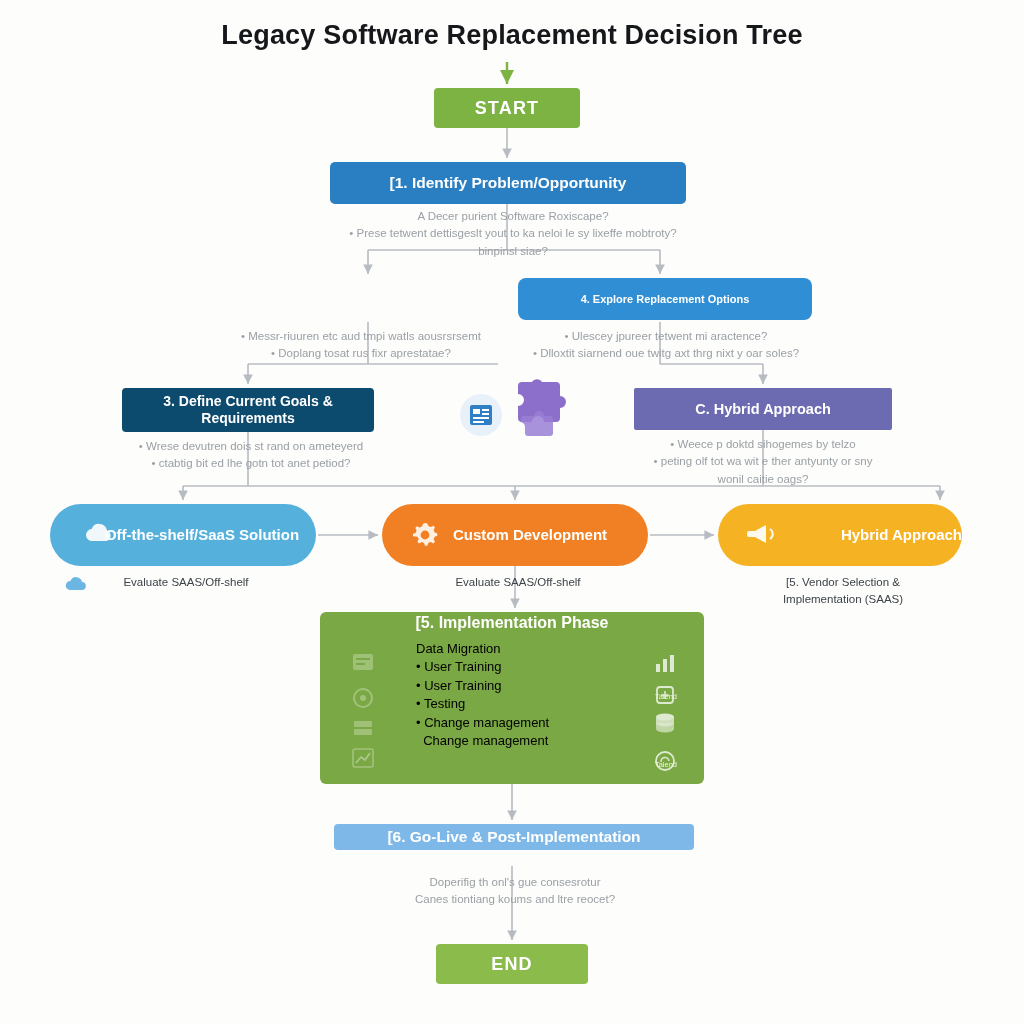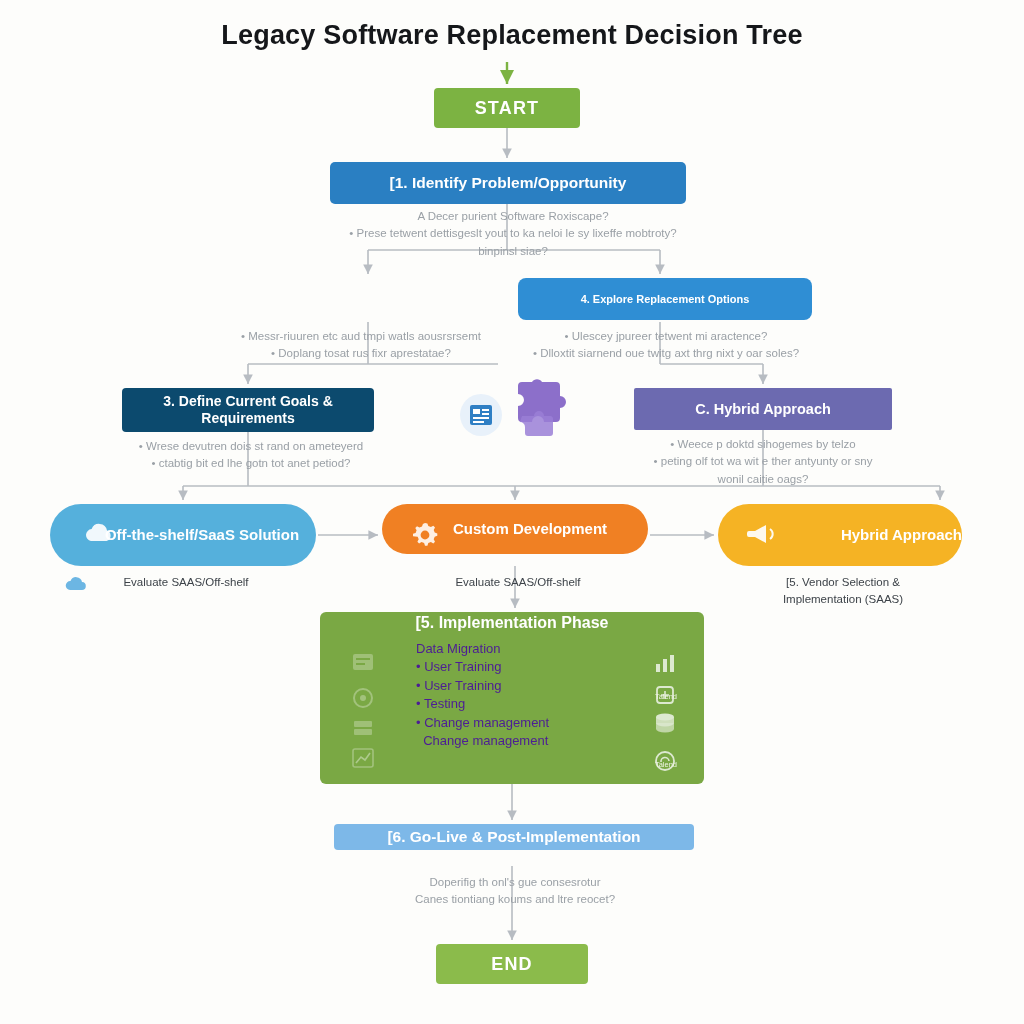--- a/index.html
+++ b/index.html
@@ -91,40 +91,40 @@
   #nc {
     left: 634px; top: 388px; width: 258px; height: 42px;
     background: #6c6ab0; border-radius: 2px; font-size: 14.5px;
   }
   #opt-a {
     left: 50px; top: 504px; width: 266px; height: 62px;
     background: #55b0dc; border-radius: 31px; font-size: 15px; line-height: 1.2;
     padding-left: 38px; justify-content: center;
   }
   #opt-b {
-    left: 382px; top: 504px; width: 266px; height: 50px;
+    left: 382px; top: 504px; width: 266px; height: 62px;
     background: #f08023; border-radius: 31px; font-size: 15px; line-height: 1.2;
     padding-left: 30px; justify-content: center;
   }
   #opt-c {
     left: 718px; top: 504px; width: 244px; height: 62px;
     background: #f5b324; border-radius: 31px; font-size: 15px; line-height: 1.2;
     padding-left: 34px; justify-content: flex-end;
   }
   #impl {
     left: 320px; top: 612px; width: 384px; height: 172px;
     background: #7aa844; border-radius: 6px; display: block; padding: 0;
   }
   #impl .impl-head {
     width: 100%; text-align: center; font-size: 16px; font-weight: bold;
     color: #ffffff; padding-top: 2px;
   }
   #impl .impl-list {
     margin: 8px 0 0 0; padding: 0 0 0 96px; list-style: none;
-    font-size: 13px; font-weight: normal; color: #4c1d95; text-align: left;
+    font-size: 13px; font-weight: normal; color: #000000; text-align: left;
     line-height: 1.42;
   }
   #golive {
     left: 334px; top: 824px; width: 360px; height: 26px;
     background: #7db8e8; border-radius: 4px; font-size: 15.5px;
   }
   .icon-badge {
     position: absolute;
     display: flex; align-items: center; justify-content: center;
   }

